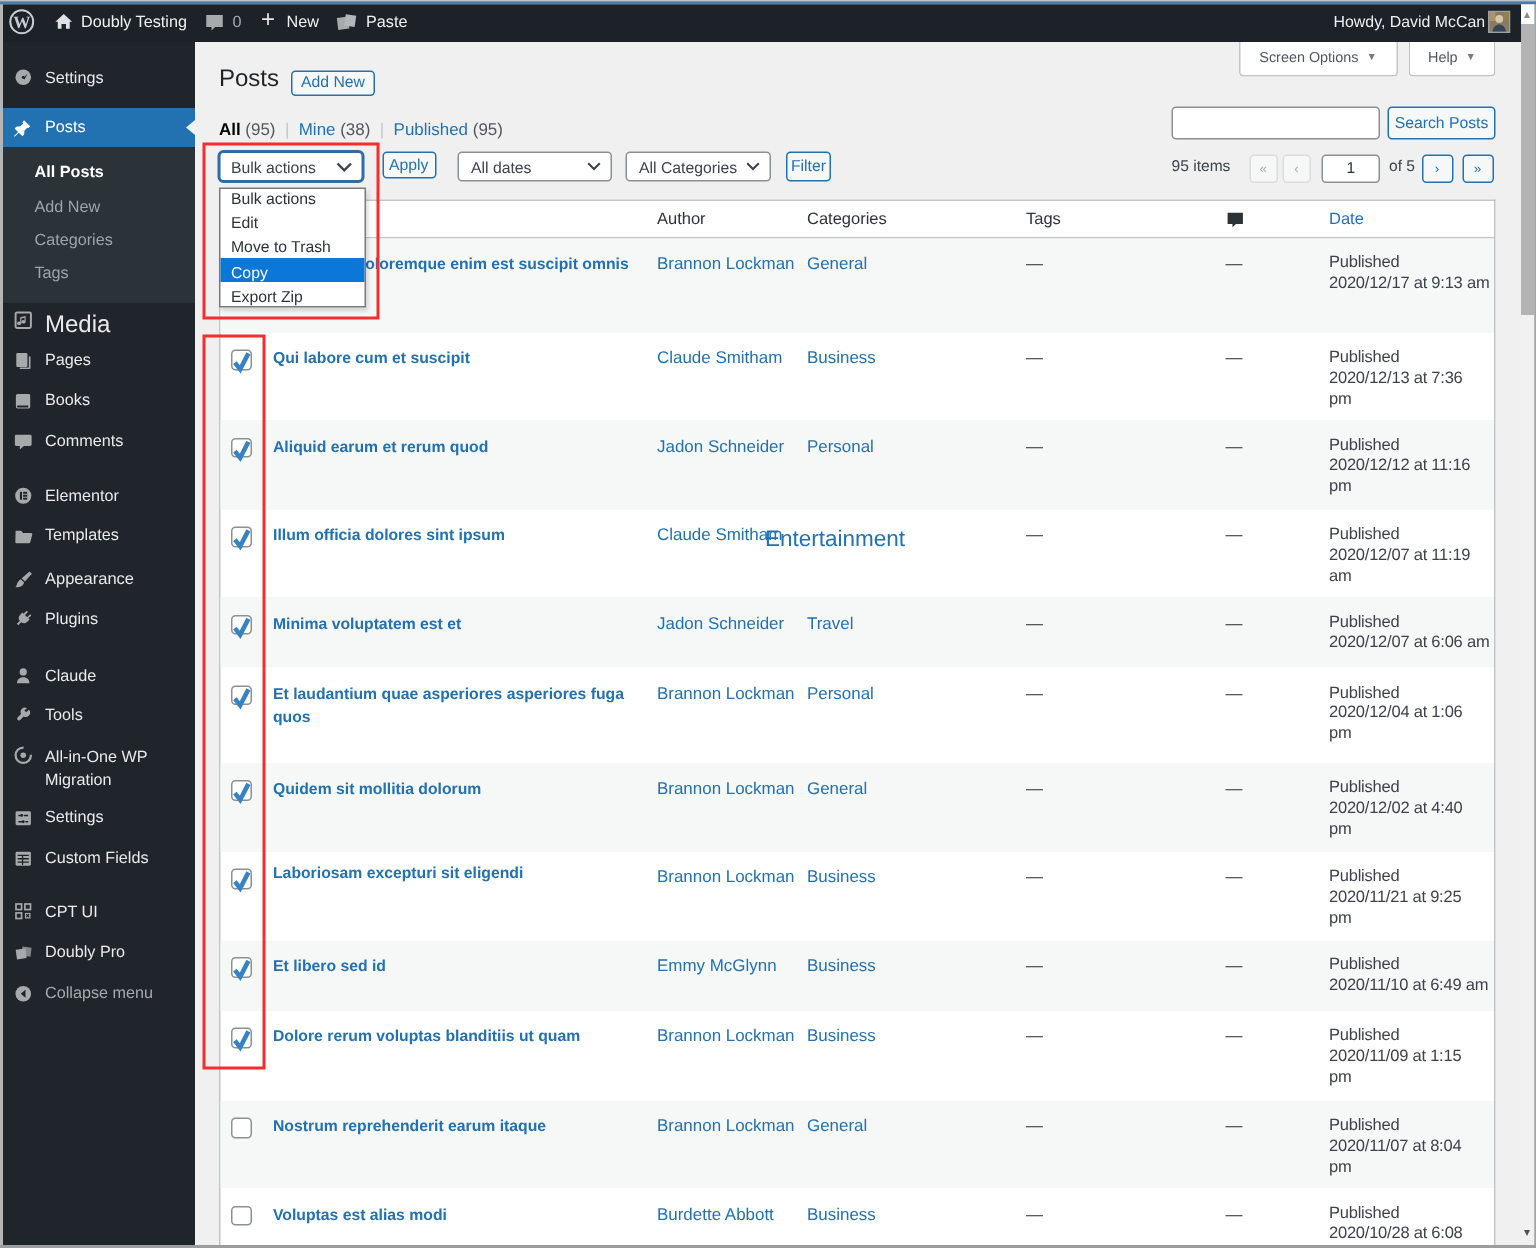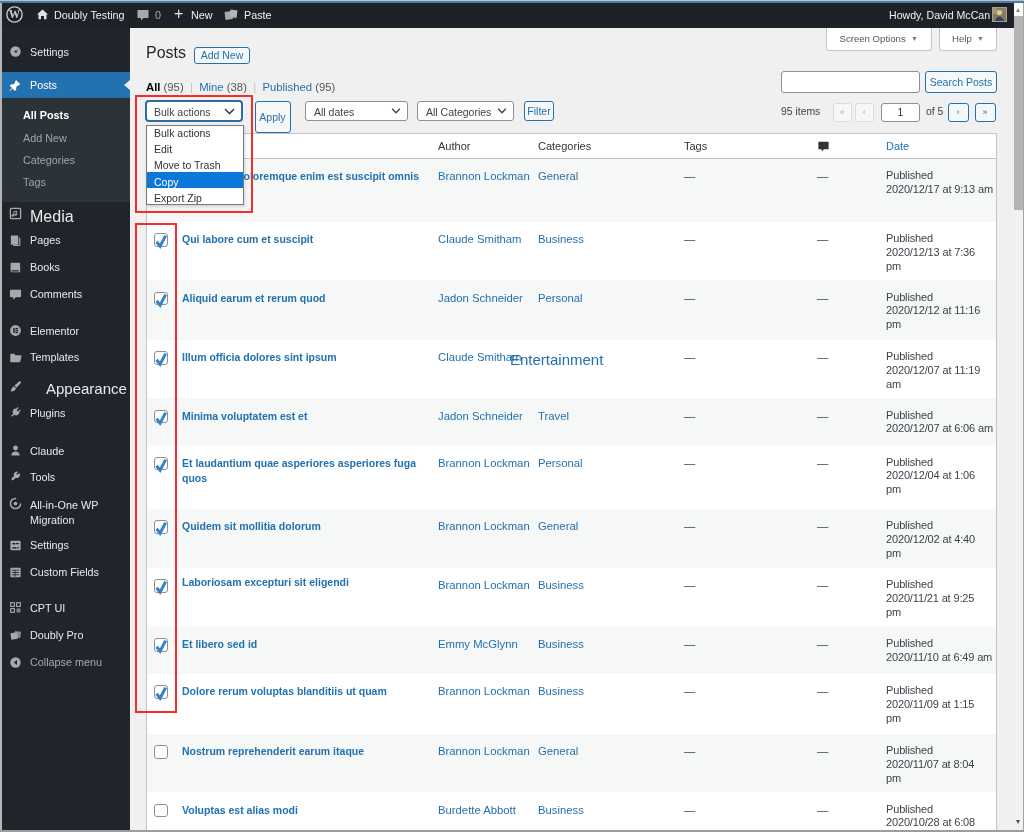--- a/index.html
+++ b/index.html
@@ -113,21 +113,21 @@
       <path d="M1.5 3 h4 l1.4 1.6 h5.6 a1 1 0 0 1 1 1 l-1.4 5.6 a1.2 1.2 0 0 1 -1.1 0.9 H2.2 a0.9 0.9 0 0 1 -0.9-0.9 z" fill="#a7aaad"></path>
     </svg>
   </div>
 <div class="abs" style="left:30px;top:351.0px;font-size:10.8px;color:#e8eaeb">Templates</div>
 <div class="abs" style="left:9px;top:379.5px;width:13px;height:13px">
     <svg width="13" height="13" viewBox="0 0 14 14" style="position:absolute;left:0;top:0">
       <path d="M11.5 1 l1.7 1.7 -5 5.6 -2.3-2.3 z" fill="#a7aaad"></path>
       <path d="M5.3 6.6 l2.3 2.3 c-0.5 2.2 -2.4 3.5 -6.2 3.5 1.2-1 0.7-2.5 1.9-3.9 0.7-0.8 1.2-1.6 2-1.9 z" fill="#a7aaad"></path>
     </svg>
   </div>
-<div class="abs" style="left:46px;top:380.0px;font-size:15px;color:#e8eaeb">Appearance</div>
+<div class="abs" style="left:30px;top:380.0px;font-size:11px;color:#e8eaeb">Appearance</div>
 <div class="abs" style="left:9px;top:406.0px;width:13px;height:13px">
     <svg width="13" height="13" viewBox="0 0 14 14" style="position:absolute;left:0;top:0">
       <path d="M4.6 1.2 v3 h-1.2 v2.3 a3.4 3.4 0 0 0 2.9 3.36 V12.8 h1.4 V9.86 A3.4 3.4 0 0 0 10.6 6.5 v-2.3 H9.4 V1.2 H8.2 v3 H6 v-3 z" fill="#a7aaad" transform="rotate(45 7 7)"></path>
     </svg>
   </div>
 <div class="abs" style="left:30px;top:406.5px;font-size:10.8px;color:#e8eaeb">Plugins</div>
 <div class="abs" style="left:9px;top:444.0px;width:13px;height:13px">
     <svg width="13" height="13" viewBox="0 0 14 14" style="position:absolute;left:0;top:0">
       <circle cx="7" cy="4.3" r="2.6" fill="#a7aaad"></circle>
       <path d="M2.5 12.4 c0-2.7 2-4.3 4.5-4.3 s4.5 1.6 4.5 4.3 z" fill="#a7aaad"></path>
@@ -197,21 +197,21 @@
 <div class="btn" style="left:194px;top:46.5px;width:56px;height:17.5px">Add New</div>
 <div class="abs" style="left:146px;top:81px;font-size:11.3px;color:#50575e"><span style="color:#000;font-weight:bold">All</span> (95) <span style="color:#c3c4c7">&nbsp;|&nbsp;</span> <span class="blue">Mine</span> (38) <span style="color:#c3c4c7">&nbsp;|&nbsp;</span> <span class="blue">Published</span> (95)</div>
 <div class="abs" style="left:781px;top:70.5px;width:139px;height:22px;background:#fff;border:1px solid #8c8f94;border-radius:3px"></div>
 <div class="btn" style="left:925px;top:70.5px;width:72px;height:22px">Search Posts</div>
 
 <div class="abs" style="left:145px;top:100.3px;width:97.5px;height:21.5px;border:2px solid #2e6da4;border-radius:4px;background:#fff"></div>
 <div class="abs" style="left:154px;top:106px;font-size:10.5px;color:#3c434a">Bulk actions</div>
 <svg class="abs" style="left:224px;top:108px" width="11" height="7" viewBox="0 0 11 7">
     <path d="M1 1 l4.5 4.5 L10 1" fill="none" stroke="#3c434a" stroke-width="1.6"></path>
   </svg>
-<div class="btn" style="left:254.5px;top:100.8px;width:36px;height:32px">Apply</div>
+<div class="btn" style="left:254.5px;top:100.8px;width:36px;height:18px">Apply</div>
 <div class="sel" style="left:304.5px;top:100.8px;width:103px;height:20.5px"></div>
 <div class="abs" style="left:314px;top:106px;font-size:10.5px;color:#3c434a">All dates</div>
 <svg class="abs" style="left:391px;top:108px" width="10" height="6" viewBox="0 0 11 7">
     <path d="M1 1 l4.5 4.5 L10 1" fill="none" stroke="#3c434a" stroke-width="1.6"></path>
   </svg>
 <div class="sel" style="left:417px;top:100.8px;width:96.5px;height:20.5px"></div>
 <div class="abs" style="left:426px;top:106px;font-size:10.5px;color:#3c434a">All Categories</div>
 <svg class="abs" style="left:497px;top:108px" width="10" height="6" viewBox="0 0 11 7">
     <path d="M1 1 l4.5 4.5 L10 1" fill="none" stroke="#3c434a" stroke-width="1.6"></path>
   </svg>

